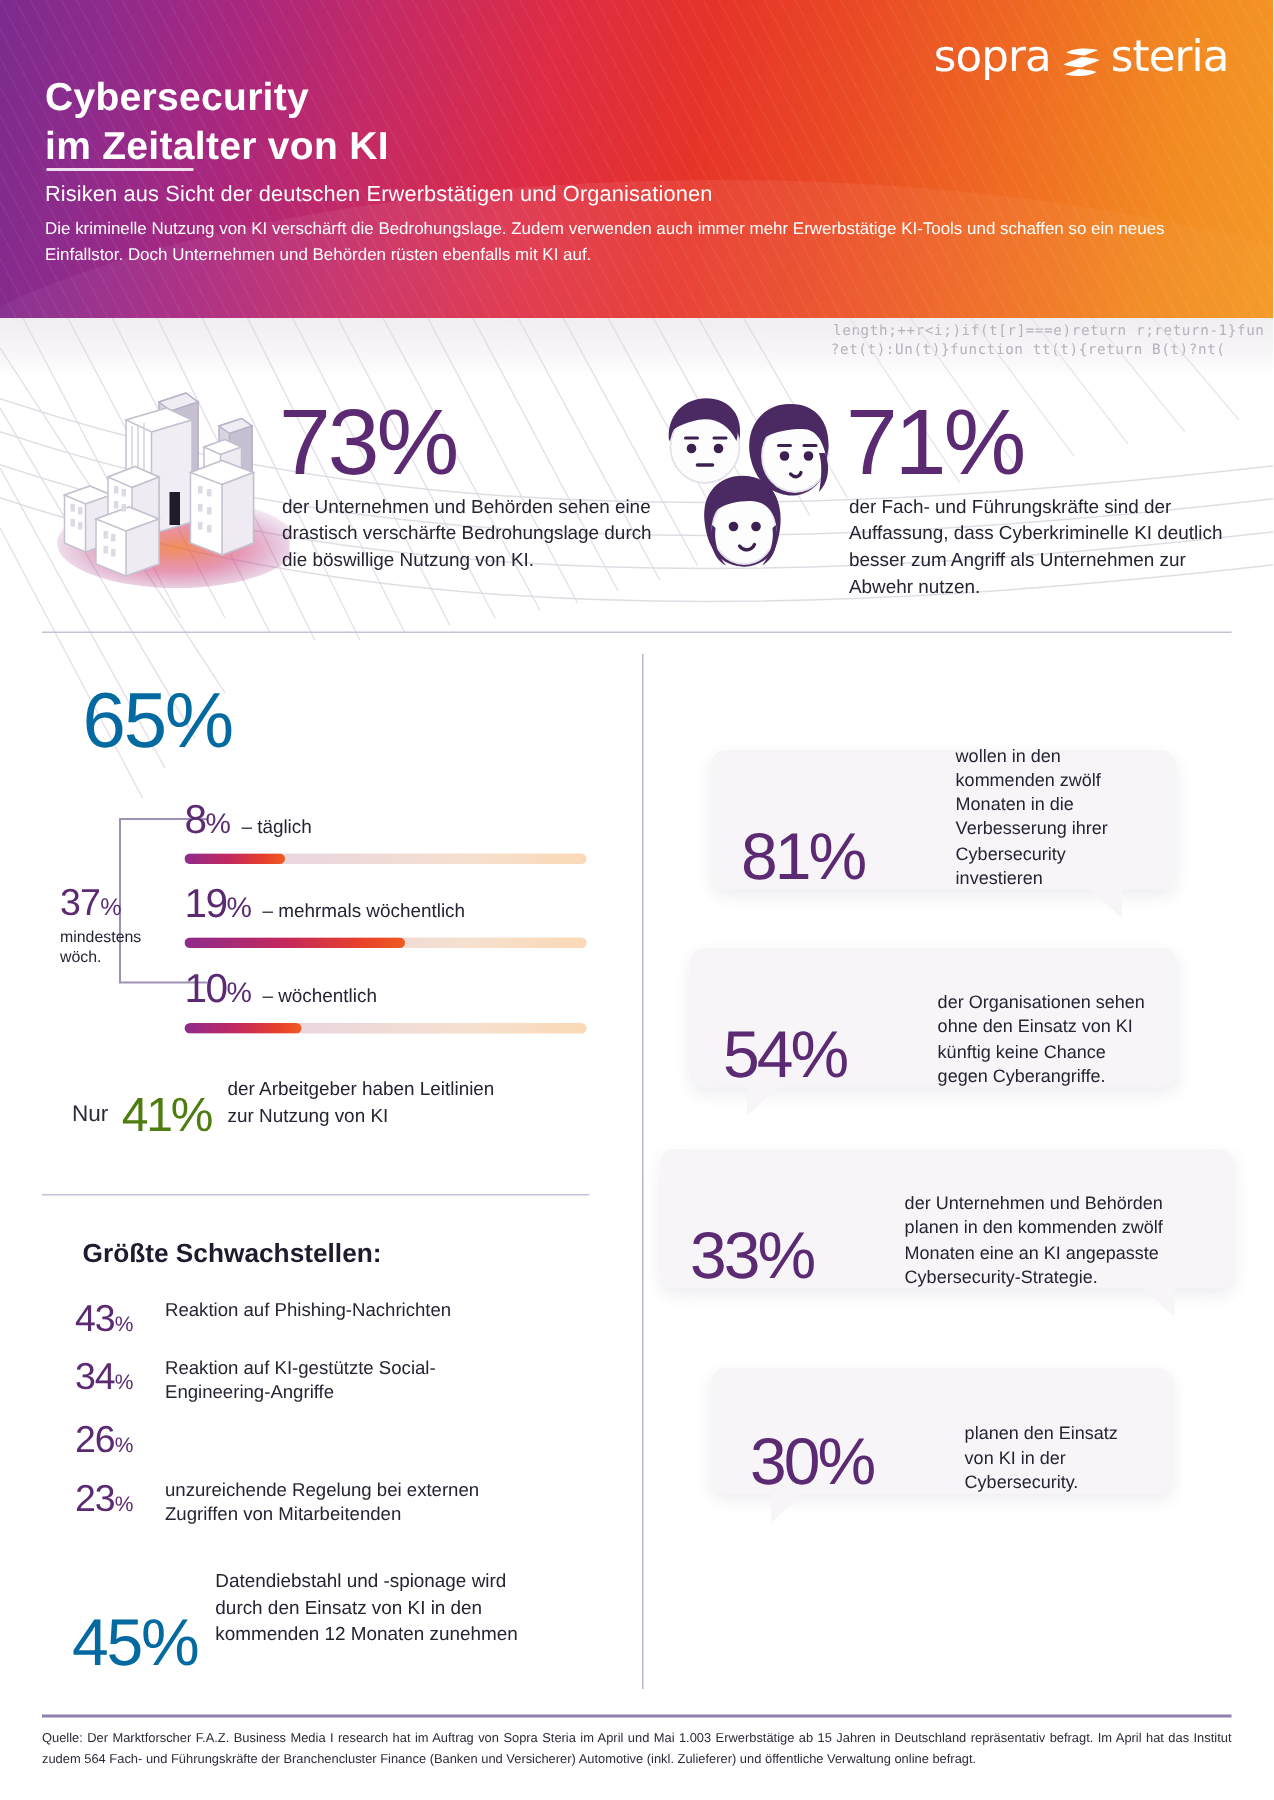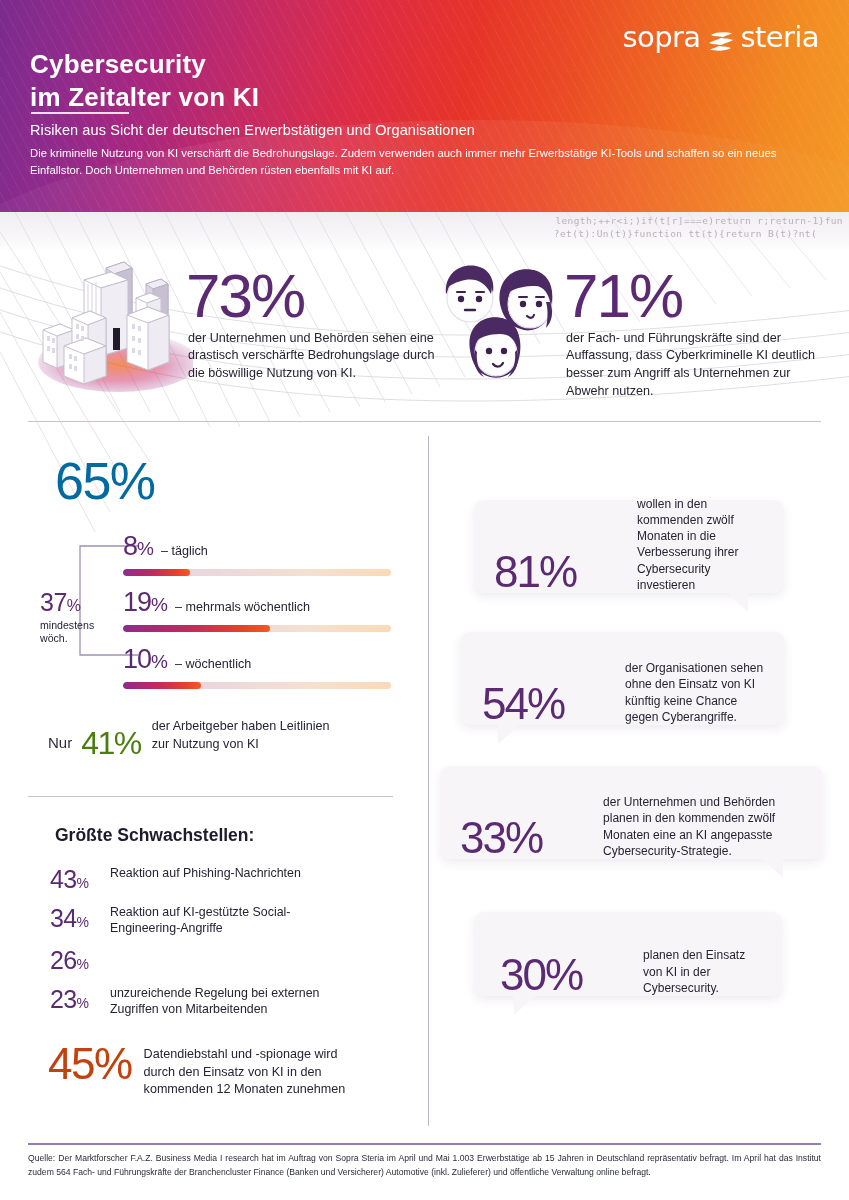--- a/index.html
+++ b/index.html
@@ -131,21 +131,21 @@
 
   .sect-title { position: absolute; left: 55px; top: 825px; font-size: 17.5px; font-weight: 700; color: #1d1b2e; }
 
   .weak-list { position: absolute; left: 50px; top: 865px; width: 340px; }
   .weak-item { display: flex; align-items: flex-start; margin-bottom: 10px; }
   .weak-num { font-size: 25px; color:#5b2a72; font-weight: 300; letter-spacing:-.7px; width: 60px; flex: 0 0 60px; }
   .weak-num .small { font-size: 14px; }
   .weak-txt { font-size: 12.4px; line-height: 1.3; color:#262433; }
 
   .stat45 { position: absolute; left: 48px; top: 1044px; display: flex; align-items: flex-start; }
-  .stat45 .num { font-size: 44px; line-height: .92; color:#c2410c; font-weight: 300; letter-spacing:-1.5px; }
+  .stat45 .num { font-size: 44px; line-height: .92; color:#0369a1; font-weight: 300; letter-spacing:-1.5px;margin-top:32px; }
   .stat45 .txt { font-size: 12.6px; line-height: 1.4; color:#262433; margin-left: 12px; margin-top: 2px; }
 
   
   .bubble {
     position: absolute; background: #f7f5f8; border-radius: 10px;
     box-shadow: 0 4px 10px rgba(90,70,110,.10);
     display: flex; align-items: flex-end; gap: 48px;
   }
   .bubble .num { font-size: 44px; line-height: .95; color:#5b2a72; font-weight: 300; letter-spacing:-2px; }
   .bubble .txt { font-size: 12px; line-height: 1.35; color:#262433; margin-left: 13px; }

